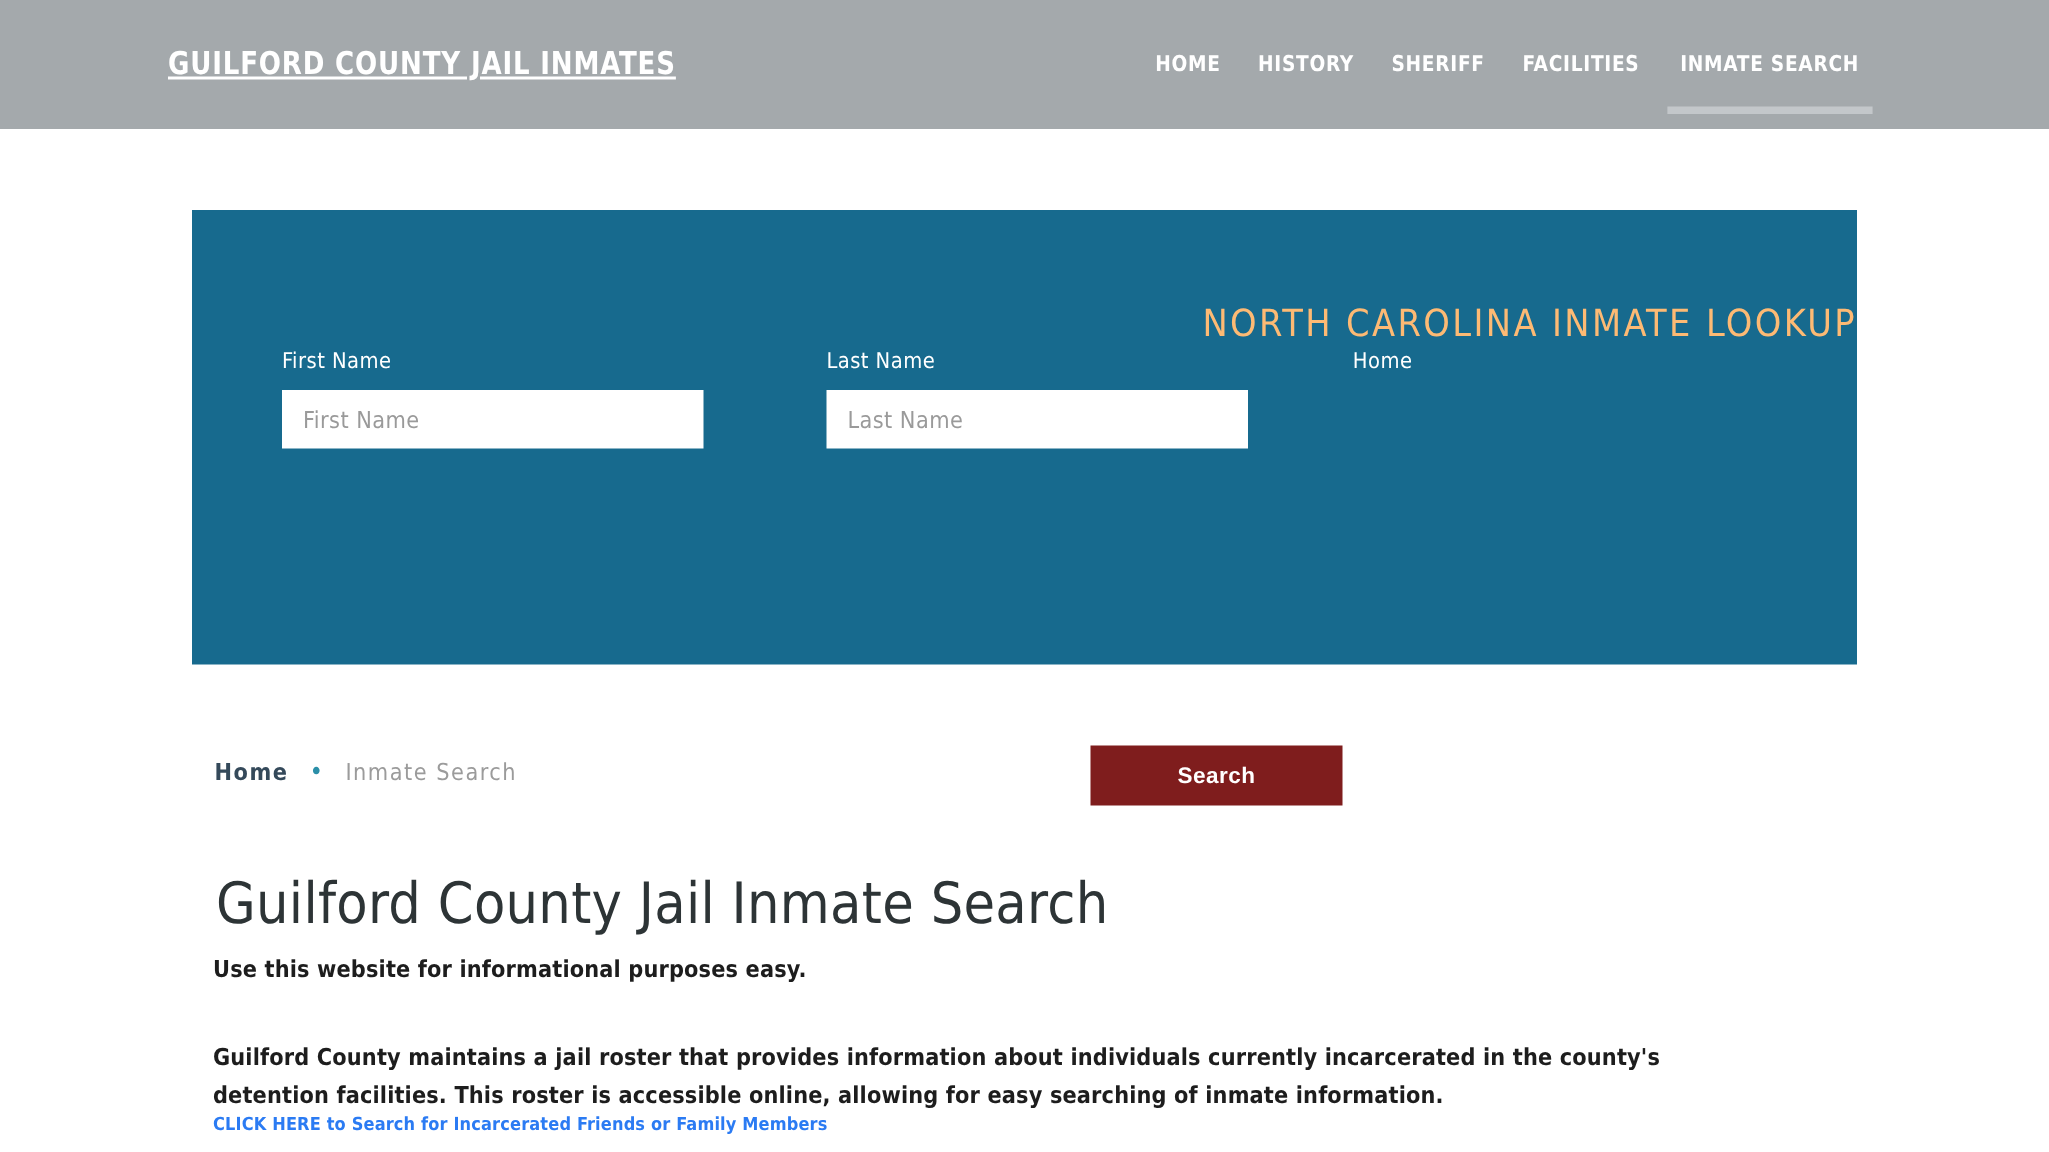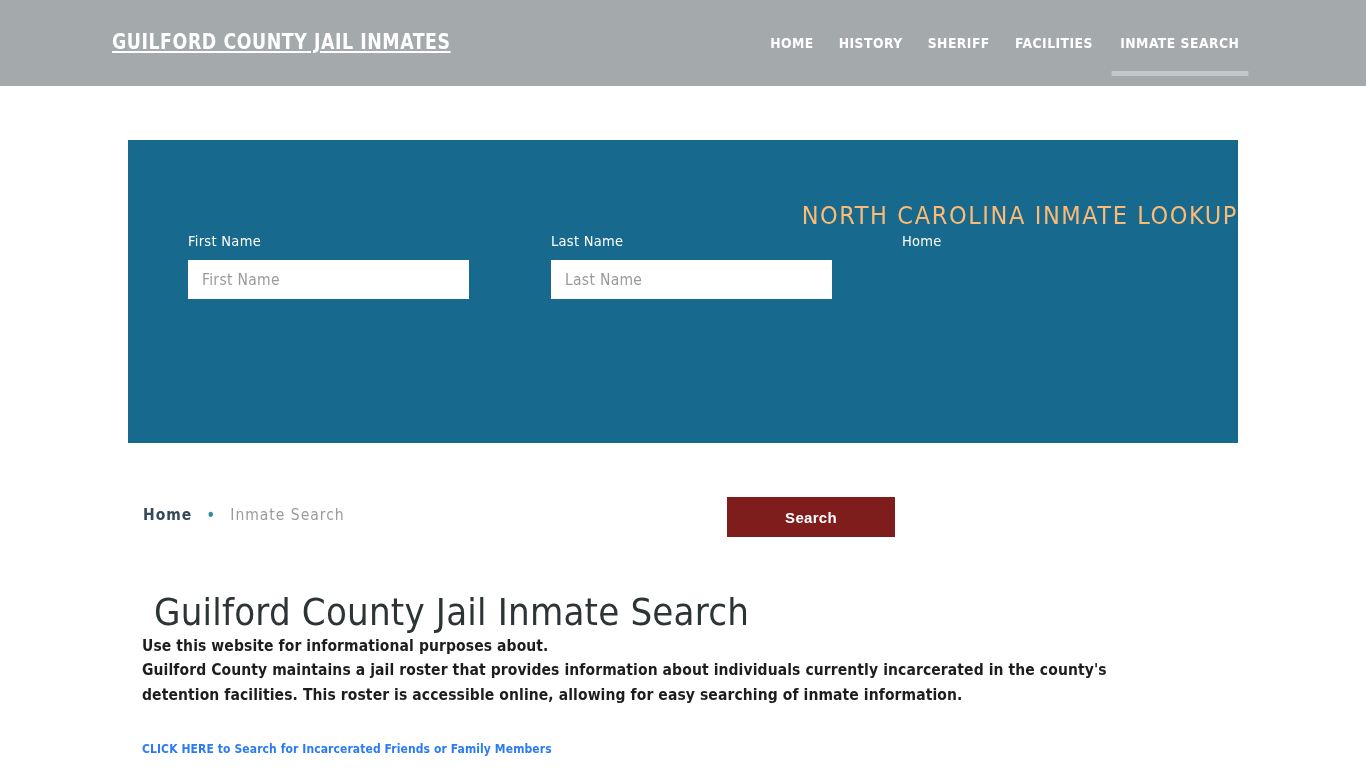--- a/index.html
+++ b/index.html
@@ -163,21 +163,21 @@
     font-size: 17px;
     line-height: 1;
   }
   .crumb-current { color: #9b9b9b; }
 
   
   .page-title {
     position: absolute;
     left: 142px;
     top: 578px;
-    margin: 12px;
+    margin: 2px;
     color: #2d3436;
     font-family: "DejaVu Sans Condensed", "Liberation Sans Narrow", "Liberation Sans", sans-serif;
     font-size: 38px;
     font-weight: normal;
     letter-spacing: 0.2px;
     white-space: nowrap;
   }
   .lede {
     position: absolute;
     left: 142px;
@@ -186,21 +186,21 @@
     width: 1050px;
     color: #1d1d1d;
     font-family: "DejaVu Sans Condensed", "Liberation Sans Narrow", "Liberation Sans", sans-serif;
     font-size: 15.5px;
     font-weight: bold;
     letter-spacing: 0.1px;
   }
   .body-copy {
     position: absolute;
     left: 142px;
-    top: 658px;
+    top: 693px;
     margin: 0;
     width: 1040px;
     color: #1d1d1d;
     font-family: "DejaVu Sans Condensed", "Liberation Sans Narrow", "Liberation Sans", sans-serif;
     font-size: 15.5px;
     font-weight: bold;
     line-height: 25px;
     letter-spacing: 0.1px;
   }
   .cta-link {
@@ -254,16 +254,16 @@
 </section>
 
 <nav class="breadcrumb">
   <a class="crumb-home" href="#">Home</a>
   <span class="crumb-sep">•</span>
   <span class="crumb-current">Inmate Search</span>
 </nav>
 
 <main>
   <h1 class="page-title">Guilford County Jail Inmate Search</h1>
-  <p class="lede">Use this website for informational purposes about.</p>
+  <p class="lede">Use this website for informational purposes easy.</p>
   <p class="body-copy">Guilford County maintains a jail roster that provides information about individuals currently incarcerated in the county's detention facilities. This roster is accessible online, allowing for easy searching of inmate information.</p>
   <a class="cta-link" href="#">CLICK HERE to Search for Incarcerated Friends or Family Members</a>
 </main>
 
 </body></html>

